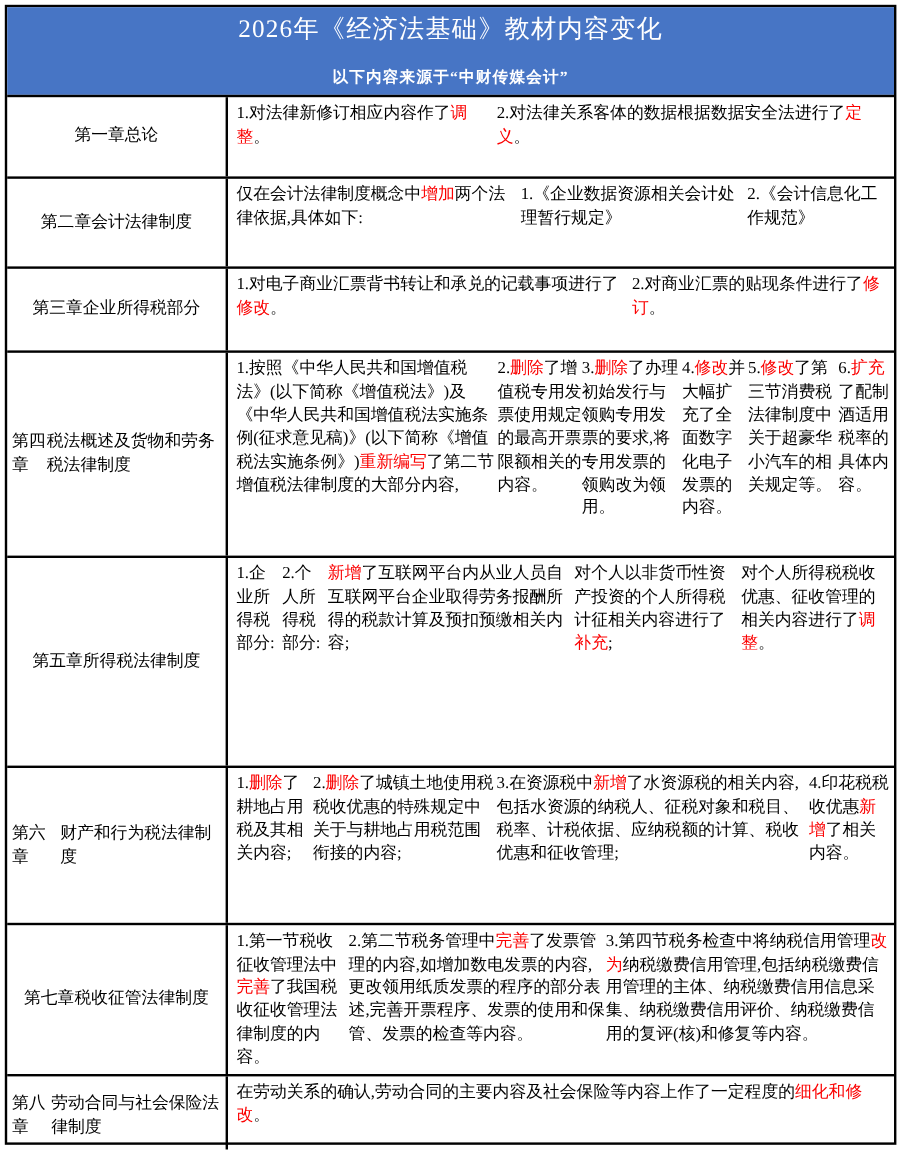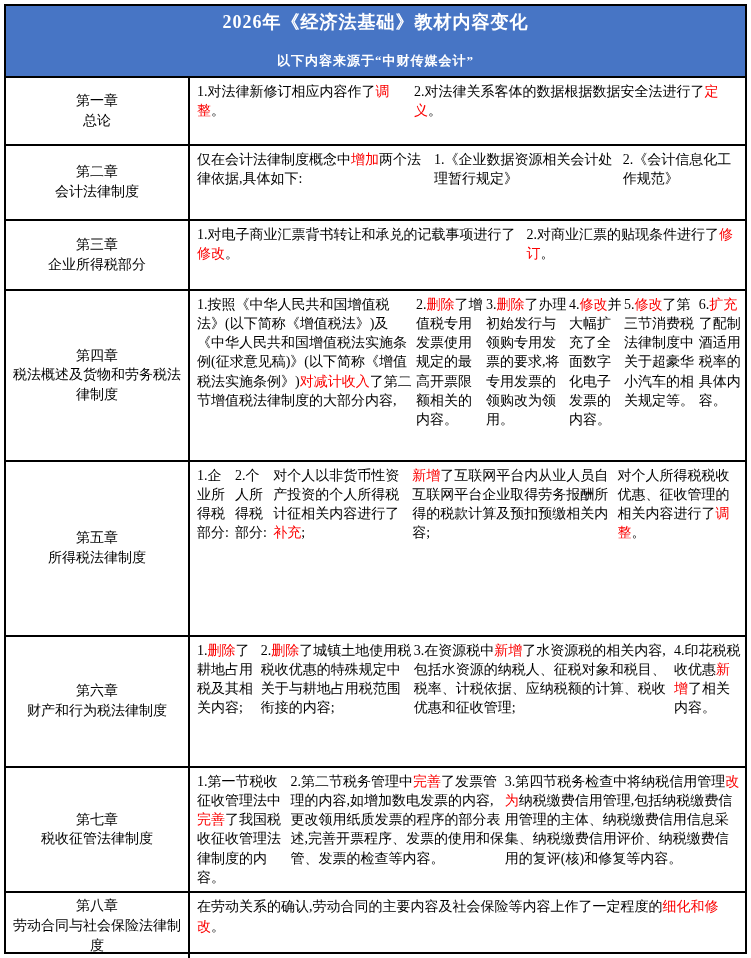--- a/index.html
+++ b/index.html
@@ -29,22 +29,22 @@
     flex-direction:column;
   }
   .header{
     background:var(--header-bg);
     color:var(--header-text);
     text-align:center;
     padding:5px 4px 6px 4px;
     flex:0 0 auto;
   }
   .header .title{
-    font-size:18px;
-    font-weight:bold;
+    font-size:21px;
+    font-weight:normal;
     letter-spacing:1px;
     line-height:1.25;
   }
   .header .subtitle{
     font-size:13px;
     font-weight:bold;
     letter-spacing:1px;
     margin-top:18px;
   }
   .rows{
@@ -64,24 +64,24 @@
   .row:nth-child(4){min-height:171px;}
   .row:nth-child(5){min-height:175px;}
   .row:nth-child(6){min-height:131px;}
   .row:nth-child(7){min-height:123px;}
   .row:nth-child(8){min-height:67px;}
   .chapter{
     flex:0 0 184px;
     width:184px;
     border-right:2px solid var(--border);
     display:flex;
-    flex-direction:column;
+    flex-direction:row;
     justify-content:center;
     align-items:center;
-    text-align:center;
+    text-align:left;
     font-size:14px;
     line-height:1.4;
     padding:3px 4px;
     box-sizing:border-box;
   }
   .content{
     flex:1 1 auto;
     display:flex;
     flex-direction:row;
     justify-content:center;
@@ -132,38 +132,38 @@
             <div class="line"><span>1.对电子商业汇票背书转让和承兑的记载事项进行了</span><span class="red">修改</span><span>。</span></div>
             <div class="line"><span>2.对商业汇票的贴现条件进行了</span><span class="red">修订</span><span>。</span></div>
           </div>
         </div>
         <div class="row">
           <div class="chapter">
             <div class="chapter-line">第四章</div>
             <div class="chapter-line">税法概述及货物和劳务税法律制度</div>
           </div>
           <div class="content">
-            <div class="line"><span>1.按照《中华人民共和国增值税法》(以下简称《增值税法》)及《中华人民共和国增值税法实施条例(征求意见稿)》(以下简称《增值税法实施条例》)</span><span class="red">对减计收入</span><span>了第二节增值税法律制度的大部分内容,</span></div>
+            <div class="line"><span>1.按照《中华人民共和国增值税法》(以下简称《增值税法》)及《中华人民共和国增值税法实施条例(征求意见稿)》(以下简称《增值税法实施条例》)</span><span class="red">重新编写</span><span>了第二节增值税法律制度的大部分内容,</span></div>
             <div class="line"><span>2.</span><span class="red">删除</span><span>了增值税专用发票使用规定的最高开票限额相关的内容。</span></div>
             <div class="line"><span>3.</span><span class="red">删除</span><span>了办理初始发行与领购专用发票的要求,将专用发票的领购改为领用。</span></div>
             <div class="line"><span>4.</span><span class="red">修改</span><span>并大幅扩充了全面数字化电子发票的内容。</span></div>
             <div class="line"><span>5.</span><span class="red">修改</span><span>了第三节消费税法律制度中关于超豪华小汽车的相关规定等。</span></div>
             <div class="line"><span>6.</span><span class="red">扩充</span><span>了配制酒适用税率的具体内容。</span></div>
           </div>
         </div>
         <div class="row">
           <div class="chapter">
             <div class="chapter-line">第五章</div>
             <div class="chapter-line">所得税法律制度</div>
           </div>
           <div class="content">
             <div class="line"><span>1.企业所得税部分:</span></div>
             <div class="line"><span>2.个人所得税部分:</span></div>
+            <div class="line"><span class="red">新增</span><span>了互联网平台内从业人员自互联网平台企业取得劳务报酬所得的税款计算及预扣预缴相关内容;</span></div>
             <div class="line"><span>对个人以非货币性资产投资的个人所得税计征相关内容进行了</span><span class="red">补充</span><span>;</span></div>
-            <div class="line"><span class="red">新增</span><span>了互联网平台内从业人员自互联网平台企业取得劳务报酬所得的税款计算及预扣预缴相关内容;</span></div>
             <div class="line"><span>对个人所得税税收优惠、征收管理的相关内容进行了</span><span class="red">调整</span><span>。</span></div>
           </div>
         </div>
         <div class="row">
           <div class="chapter">
             <div class="chapter-line">第六章</div>
             <div class="chapter-line">财产和行为税法律制度</div>
           </div>
           <div class="content">
             <div class="line"><span>1.</span><span class="red">删除</span><span>了耕地占用税及其相关内容;</span></div>

